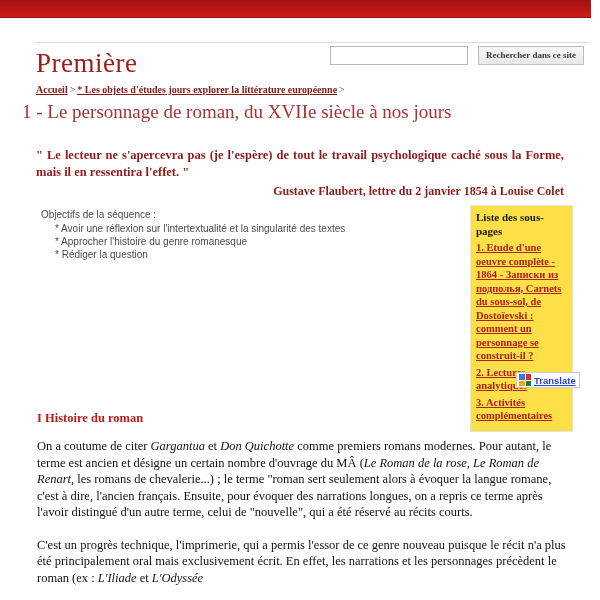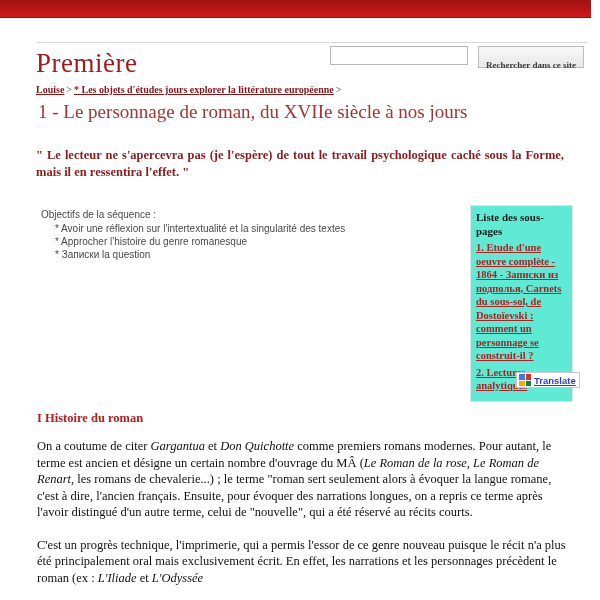--- a/index.html
+++ b/index.html
@@ -79,21 +79,21 @@
     font-family: "Liberation Sans", sans-serif;
     font-size: 10px;
     padding: 1px 3px;
     box-sizing: content-box;
     outline: none;
     color: #222;
   }
   #search-button {
     margin-left: 10px;
     height: 19px;
-    padding: 10px 7px;
+    padding: 0 7px;
     border: 1px solid #bdbdbd;
     background: linear-gradient(to bottom, #f8f8f8, #e8e8e8);
     font-family: "Liberation Serif", serif;
     font-size: 9px;
     font-weight: bold;
     color: #3b3b3b;
     cursor: pointer;
     white-space: nowrap;
     line-height: 17px;
   }
@@ -115,21 +115,21 @@
   }
   #breadcrumb .sep {
     color: #333;
     font-weight: normal;
     padding: 0 2px;
   }
 
   
   #page-title {
     position: absolute;
-    left: 38px;
+    left: 22px;
     top: 101px;
     font-family: "Liberation Serif", serif;
     font-size: 19px;
     color: #a53333;
     white-space: nowrap;
     line-height: 1.2;
   }
 
   
   #quote-block {
@@ -175,21 +175,21 @@
   }
   #objectives li { white-space: nowrap; }
 
   
   #subpages-box {
     position: absolute;
     left: 470px;
     top: 205px;
     width: 103px;
     border: 1px solid #e2e2e2;
-    background: #5eead4;
+    background: #fde047;
     padding: 4px 5px 5px 5px;
     box-sizing: border-box;
   }
   #subpages-title {
     font-family: "Liberation Serif", serif;
     font-size: 11px;
     font-weight: bold;
     color: #1a1a1a;
     line-height: 14px;
     margin-bottom: 3px;
@@ -275,47 +275,51 @@
   <div id="header-rule"></div>
   <div id="site-title">Première</div>
 </div>
 
 <div id="search-area">
   <input id="search-input" type="text" placeholder="" style="">
   <button id="search-button">Rechercher dans ce site</button>
 </div>
 
 <div id="breadcrumb">
-  <a href="#">Louise</a><span class="sep">&gt;</span><a href="#">* Les objets d'études jours explorer la littérature européenne</a><span class="sep">&gt;</span>
+  <a href="#">Accueil</a><span class="sep">&gt;</span><a href="#">* Les objets d'études jours explorer la littérature européenne</a><span class="sep">&gt;</span>
 </div>
 
 <div id="page-title">1 - Le personnage de roman, du XVIIe siècle à nos jours</div>
 
 <div id="quote-block">
   <div id="quote-text">" Le lecteur ne s'apercevra pas (je l'espère) de tout le travail psychologique caché sous la Forme, mais il en ressentira l'effet. "</div>
+  <div id="quote-attrib">Gustave Flaubert, lettre du 2 janvier 1854 à Louise Colet</div>
 </div>
 
 <div id="objectives">
   <div class="obj-title">Objectifs de la séquence :</div>
   <ul>
     <li>* Avoir une  réflexion sur l'intertextualité et la singularité des textes</li>
     <li>* Approcher l'histoire du genre romanesque</li>
-    <li>* Записки la question</li>
+    <li>* Rédiger la question</li>
   </ul>
 </div>
 
 <div id="subpages-box">
   <div id="subpages-title">Liste des sous-pages</div>
   <ul id="subpages-list">
     <li>
       <a href="#">1. Etude d'une oeuvre complète - 1864 - Записки из подполья, Carnets du sous-sol, de Dostoïevski : comment un personnage se construit-il ?</a>
     </li>
     <li>
       <a href="#">2. Lectures analytiques</a>
     </li>
+    <li>
+      <a href="#">3. Activités complémentaires</a>
+    </li>
   </ul>
 </div>
 
 <div id="translate-widget">
   <span id="translate-icon">
     <i style="background:#3b78e7"></i>
       <i style="background:#d93025"></i>
       <i style="background:#f9ab00"></i>
       <i style="background:#188038"></i>
   </span>

